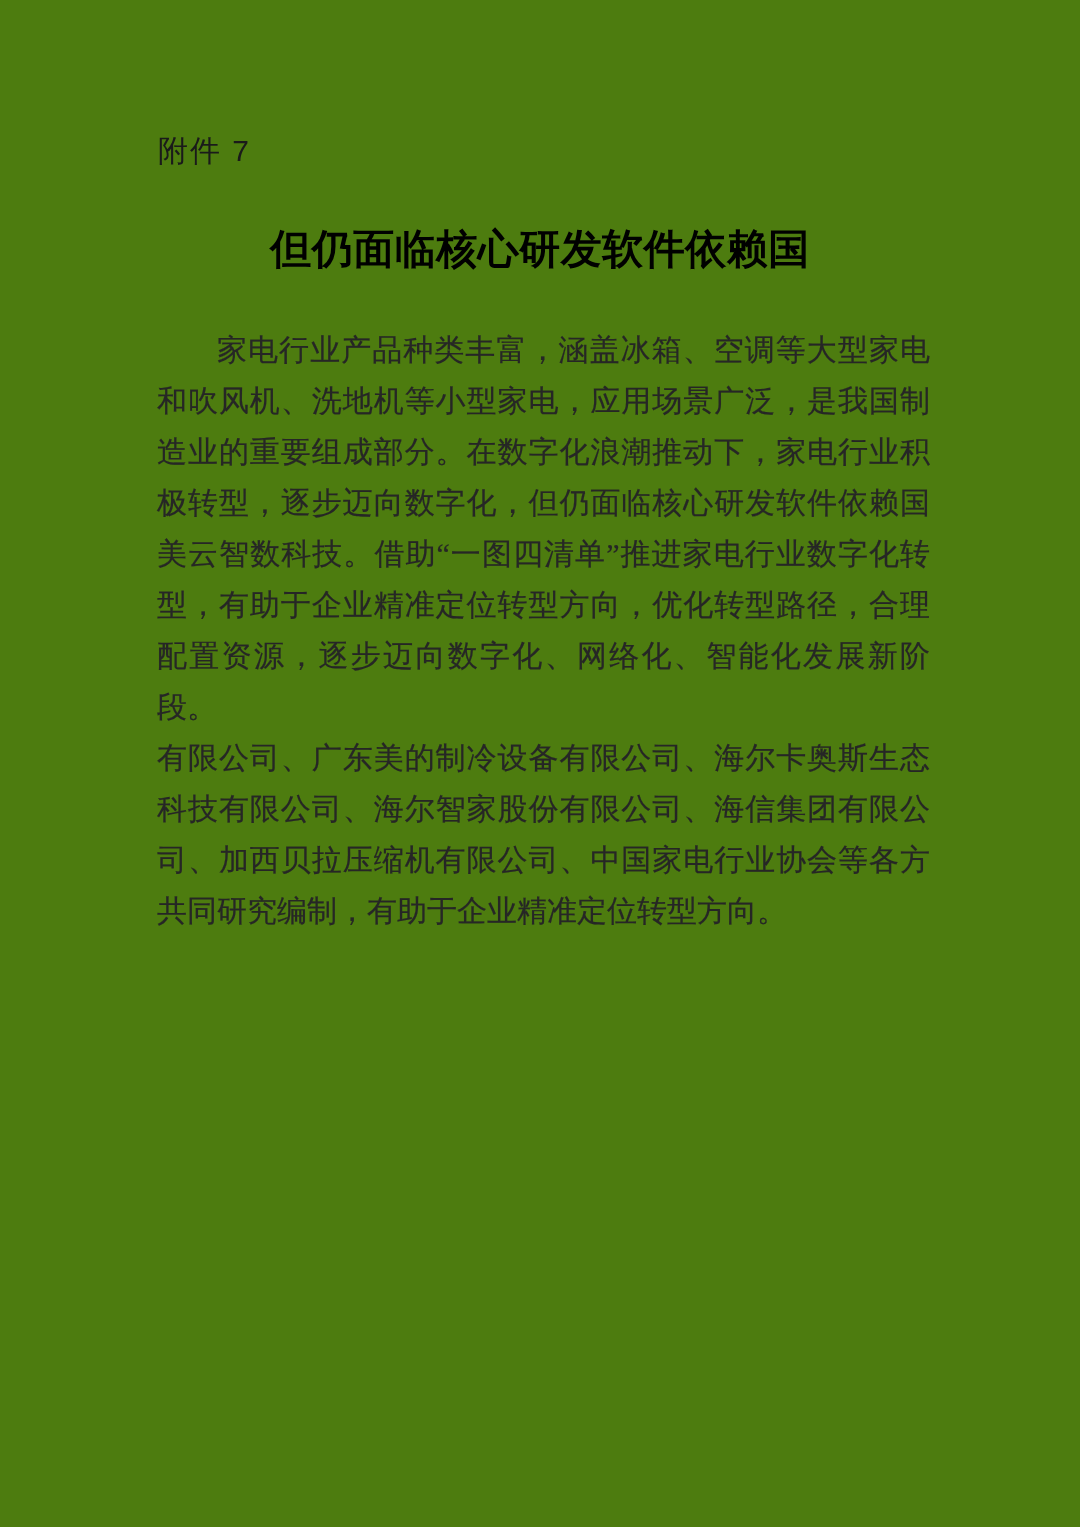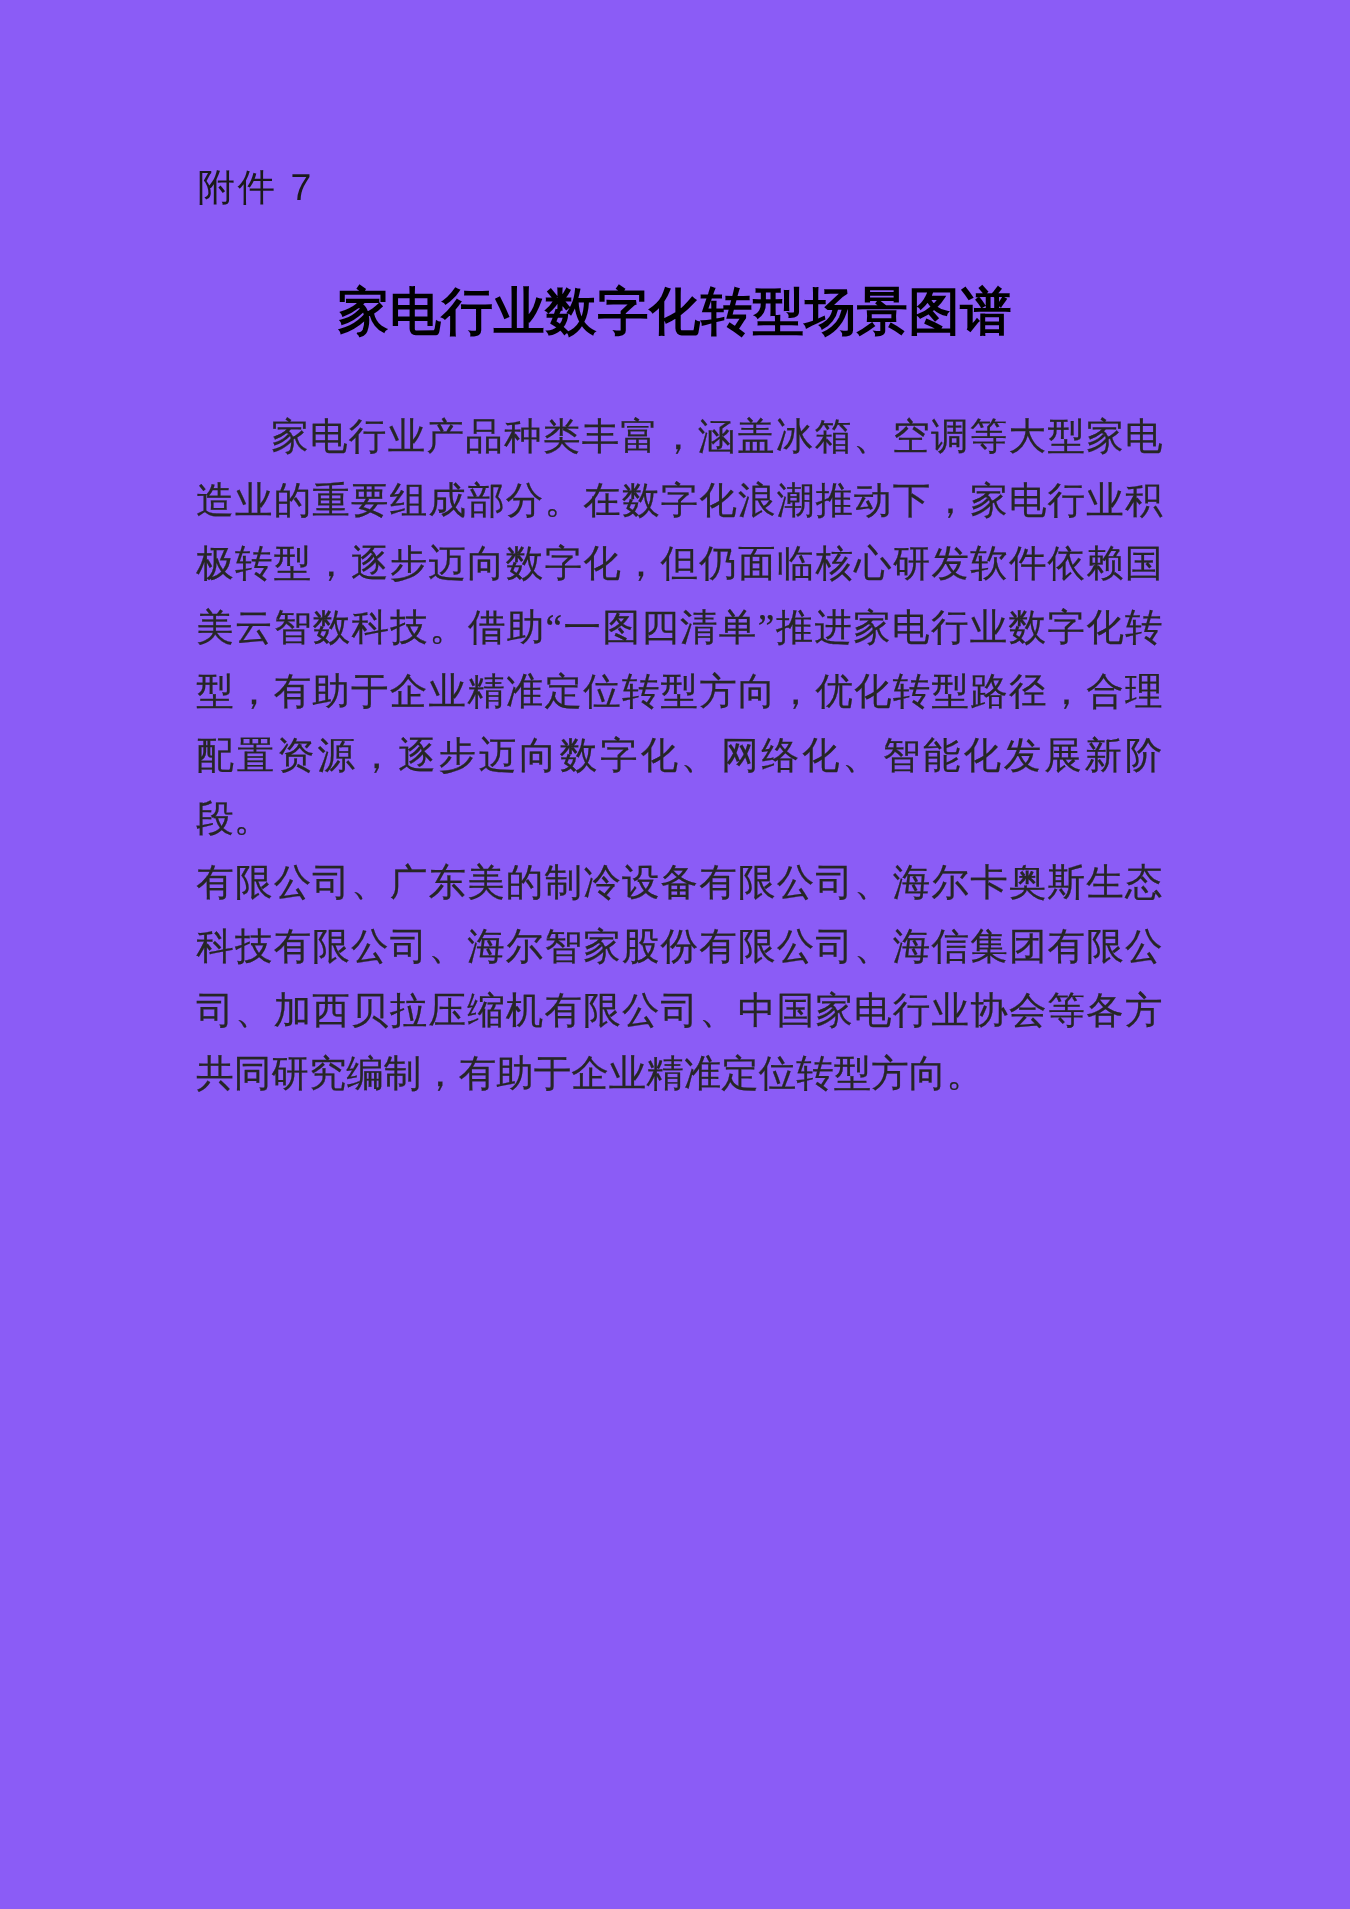--- a/index.html
+++ b/index.html
@@ -5,21 +5,21 @@
   html, body {
     margin: 0;
     padding: 0;
     background: #e8e8e8;
   }
   .page {
     position: relative;
     width: 1080px;
     height: 1527px;
     margin: 0 auto;
-    background: #8b5cf6;
+    background: #4d7c0f;
     overflow: hidden;
     font-family: "Liberation Serif", "DejaVu Serif", serif;
   }
   .attachment-label {
     position: absolute;
     left: 158px;
     top: 131px;
     font-size: 30px;
     line-height: 40px;
     color: #1a1a1a;
@@ -71,26 +71,27 @@
     text-align-last: left;
   }
 </style>
 </head>
 <body>
 
 <div class="page">
 
   <div class="attachment-label">附件 7</div>
 
-  <h1 class="doc-title">家电行业数字化转型场景图谱</h1>
+  <h1 class="doc-title">但仍面临核心研发软件依赖国</h1>
 
   <div class="doc-body">
 
     <div class="para">
       <div class="line indent">家电行业产品种类丰富，涵盖冰箱、空调等大型家电</div>
+      <div class="line">和吹风机、洗地机等小型家电，应用场景广泛，是我国制</div>
       <div class="line">造业的重要组成部分。在数字化浪潮推动下，家电行业积</div>
       <div class="line">极转型，逐步迈向数字化，但仍面临核心研发软件依赖国</div>
       <div class="line">美云智数科技。借助“一图四清单”推进家电行业数字化转</div>
       <div class="line">型，有助于企业精准定位转型方向，优化转型路径，合理</div>
       <div class="line">配置资源，逐步迈向数字化、网络化、智能化发展新阶</div>
       <div class="line last">段。</div>
     </div>
 
     <div class="para">
       <div class="line">有限公司、广东美的制冷设备有限公司、海尔卡奥斯生态</div>

